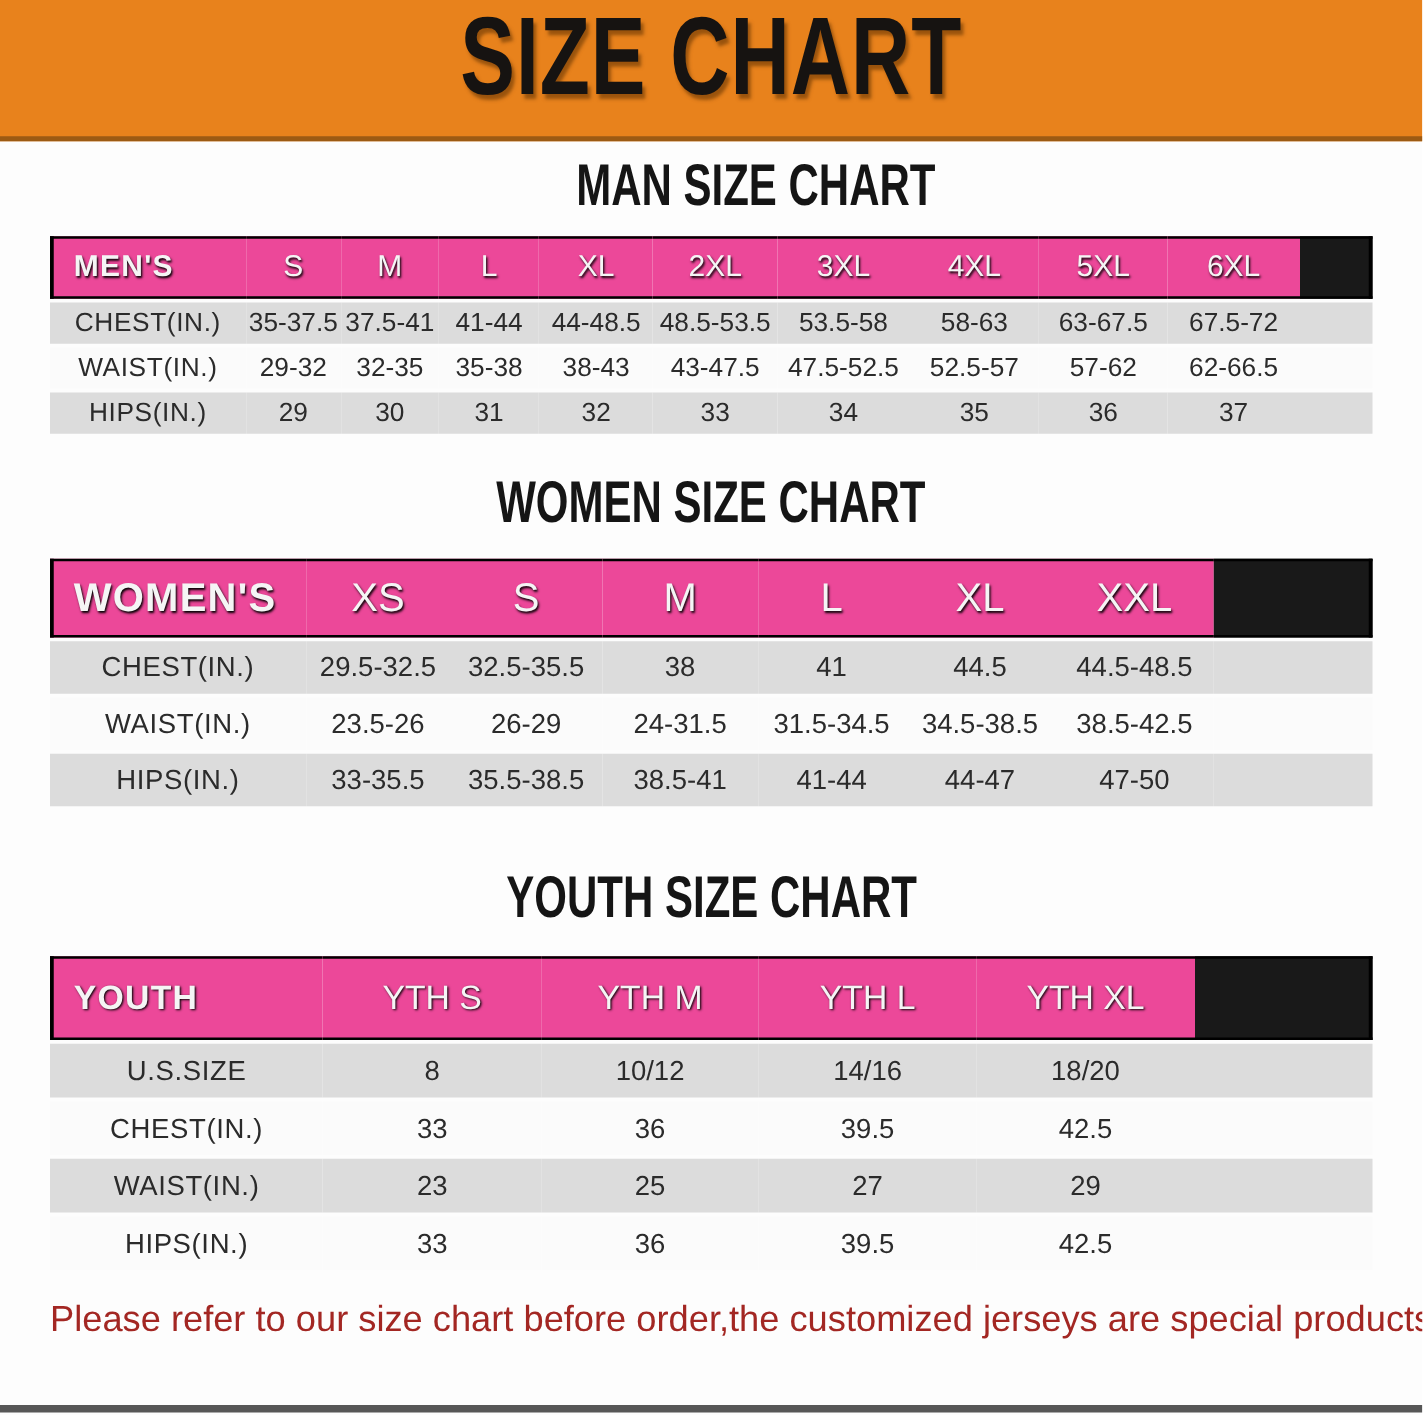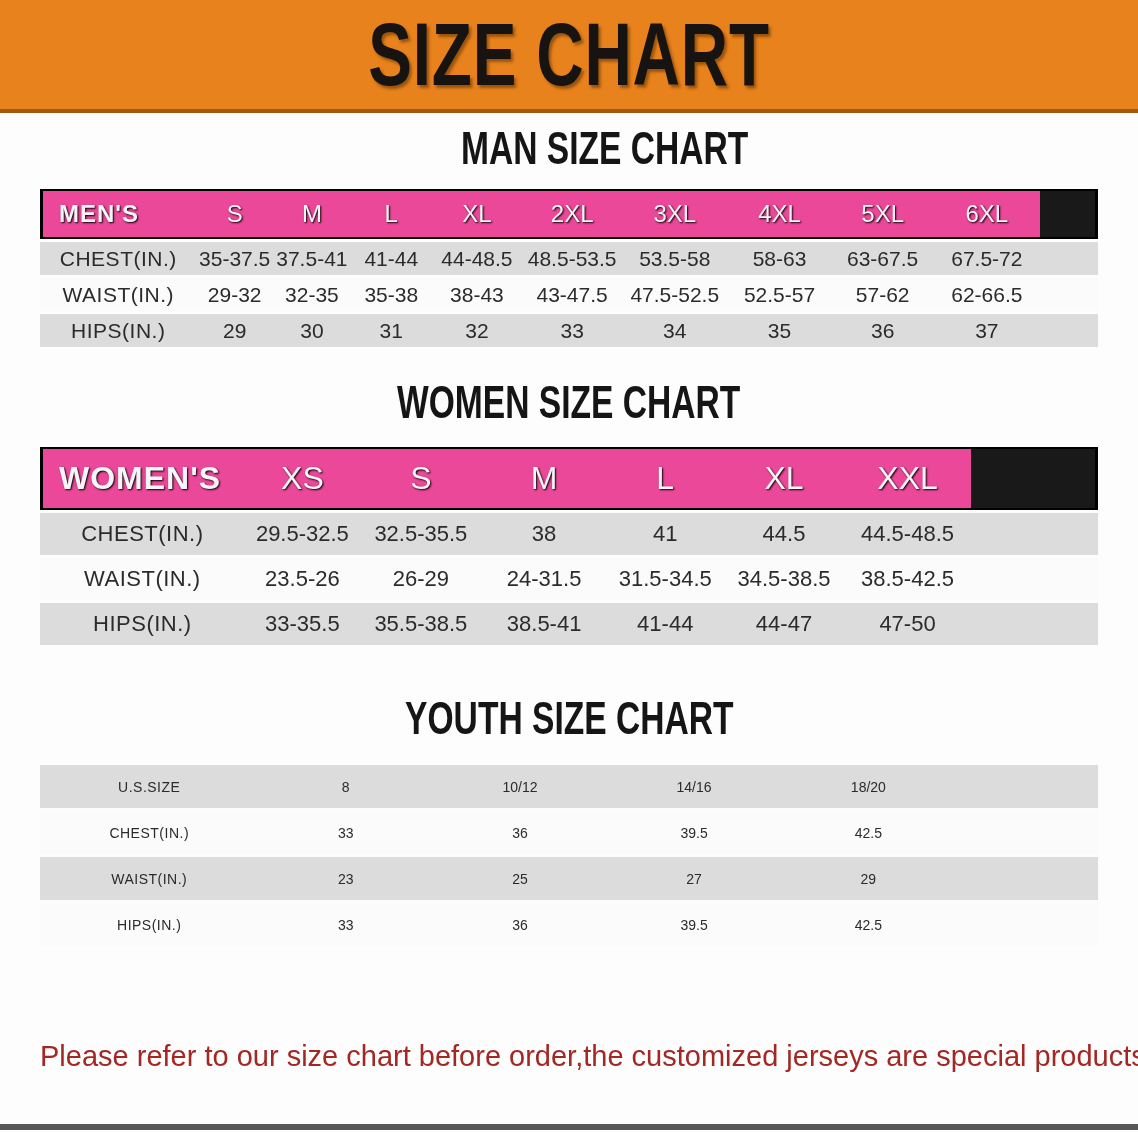--- a/index.html
+++ b/index.html
@@ -6,21 +6,21 @@
   #canvas {
     position:relative; width:1138px; height:1132px; margin:0 auto;
     background:#fdfdfd; overflow:hidden;
     font-family:"Liberation Sans", sans-serif;
   }
 
   
   .banner {
     position:absolute; left:0; top:0; width:1138px; height:109px;
     background:#e8821c; border-bottom:4px solid #9c5a13;
-    display:flex; align-items:center; justify-content:center;
+    display:flex; justify-content:center;
   }
   .banner-title {
     display:inline-block; transform:scale(0.80,1.08);
     font-size:82px; font-weight:bold; color:#161311;
     letter-spacing:1px; white-space:nowrap;
     text-shadow:3px 3px 3px rgba(90,45,0,0.55);
   }
 
   
   .section-title {
@@ -63,21 +63,21 @@
   #youth-table tr.bar-row td { height:61px; font-size:27px; }
   #youth-table td.bar-label  { font-size:31px; }
 
   tr.data-row td {
     text-align:center; color:#2b2b2b; white-space:nowrap; overflow:hidden;
   }
   tr.gray-row  td { background:#dcdcdc; }
   tr.white-row td { background:#fbfbfb; }
   #men-table   tr.data-row td { height:31px; font-size:21px; }
   #women-table tr.data-row td { height:40px; font-size:22px; }
-  #youth-table tr.data-row td { height:41px; font-size:14px; }
+  #youth-table tr.data-row td { height:41px; font-size:22px; }
   td.row-label { letter-spacing:0.5px; }
   td.spacer { background:inherit; }
   tr.bar-row td.spacer { background:#191919; }
 
   
   .disclaimer {
     position:absolute; left:40px; top:1034px; width:1080px;
     color:#a32723; font-size:29px; line-height:45px; white-space:nowrap;
   }
 
@@ -236,20 +236,28 @@
   <table class="size-table" id="youth-table">
     <colgroup>
       <col style="width:20.65%">
         <col style="width:16.5%">
         <col style="width:16.45%">
       <col style="width:16.45%">
         <col style="width:16.5%">
         <col style="width:13.45%">
     </colgroup>
     <tbody>
+        <tr class="bar-row">
+      <td class="bar-label">YOUTH</td>
+      <td>YTH S</td>
+      <td>YTH M</td>
+      <td>YTH L</td>
+      <td>YTH XL</td>
+      <td class="spacer"></td>
+    </tr>
     <tr class="data-row gray-row">
       <td class="row-label">U.S.SIZE</td>
       <td>8</td>
       <td>10/12</td>
       <td>14/16</td>
       <td>18/20</td>
       <td class="spacer"></td>
     </tr>
     <tr class="data-row white-row">
       <td class="row-label">CHEST(IN.)</td>

